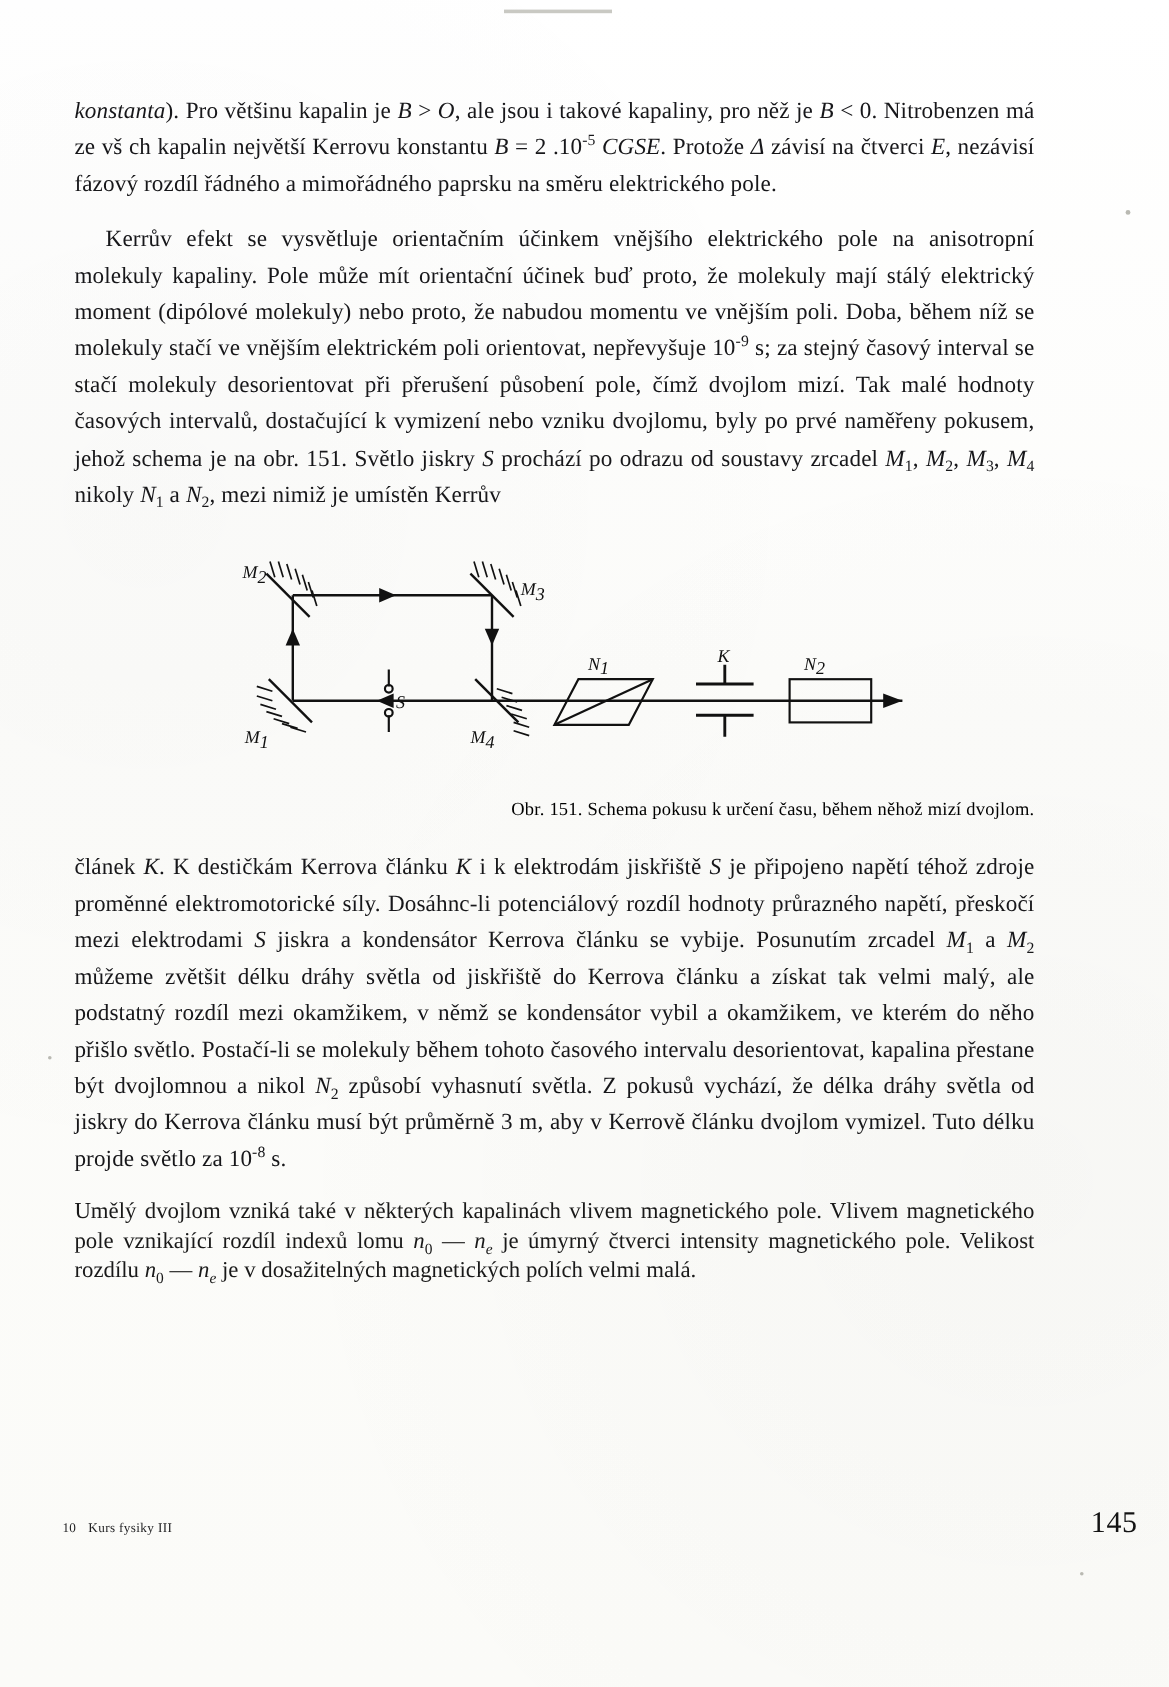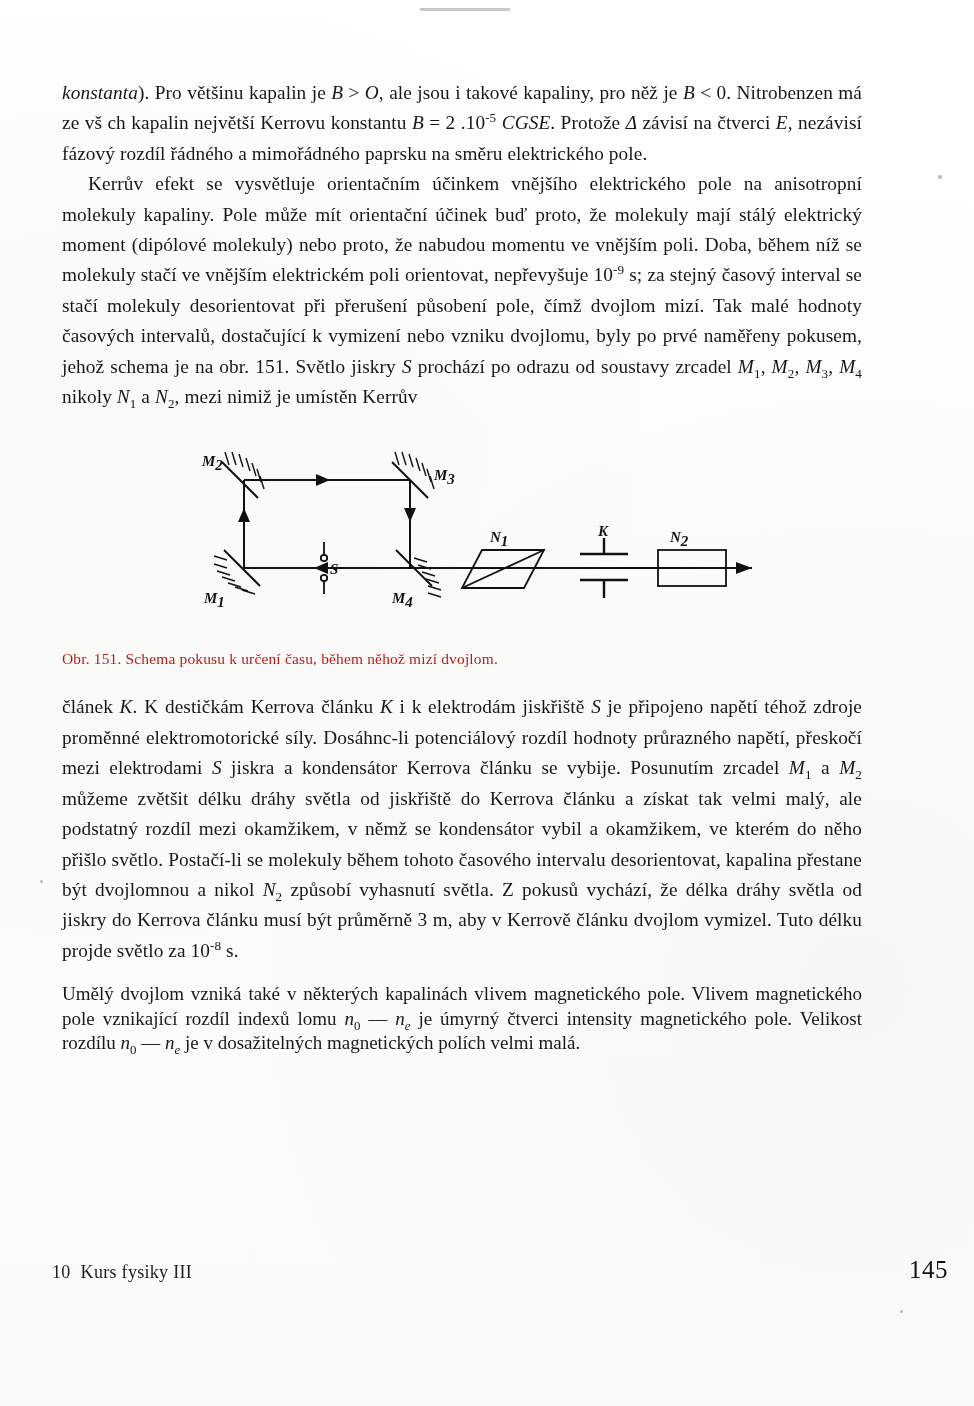--- a/index.html
+++ b/index.html
@@ -41,21 +41,21 @@
   p.body-text {
     margin: 0;
     font-size: 19.3px;
     line-height: 30.4px;
     text-align: justify;
     text-justify: inter-word;
     letter-spacing: 0.1px;
     color: #17171a;
   }
   p.body-text + p.body-text {
-    margin-top: 0;
+    margin-top: 16px;
   }
   .indent {
     text-indent: 26px;
   }
   .no-indent {
     text-indent: 0;
   }
   i, .ital {
     font-style: italic;
   }
@@ -68,28 +68,27 @@
     font-size: 0.68em;
     vertical-align: sub;
     line-height: 0;
   }
   .figure-wrap {
     position: relative;
     margin-top: 26px;
     margin-bottom: 6px;
     width: 800px;
     height: 200px;
-    font-weight: bold;
   }
   .figure-caption {
     margin-top: 12px;
-    text-align: left;
+    text-align: right;
     font-size: 15.4px;
     letter-spacing: 0.2px;
-    color: #b91c1c;
+    color: #000000;
   }
   .small-print {
     margin-top: 16px;
     font-size: 19px;
     line-height: 24.5px;
     text-align: justify;
     color: #191919;
   }
   .small-print .indent-sm {
     text-indent: 22px;
@@ -100,21 +99,21 @@
   .footer {
     position: absolute;
     left: 52px;
     right: 58px;
     bottom: 122px;
     display: flex;
     align-items: baseline;
     justify-content: space-between;
   }
   .footer-left {
-    font-size: 18px;
+    font-size: 11px;
     letter-spacing: 0.3px;
     color: #1d1d1f;
   }
   .footer-left .chapnum {
     margin-right: 10px;
   }
   .footer-right {
     font-size: 25px;
     color: #131313;
     letter-spacing: 0.5px;

